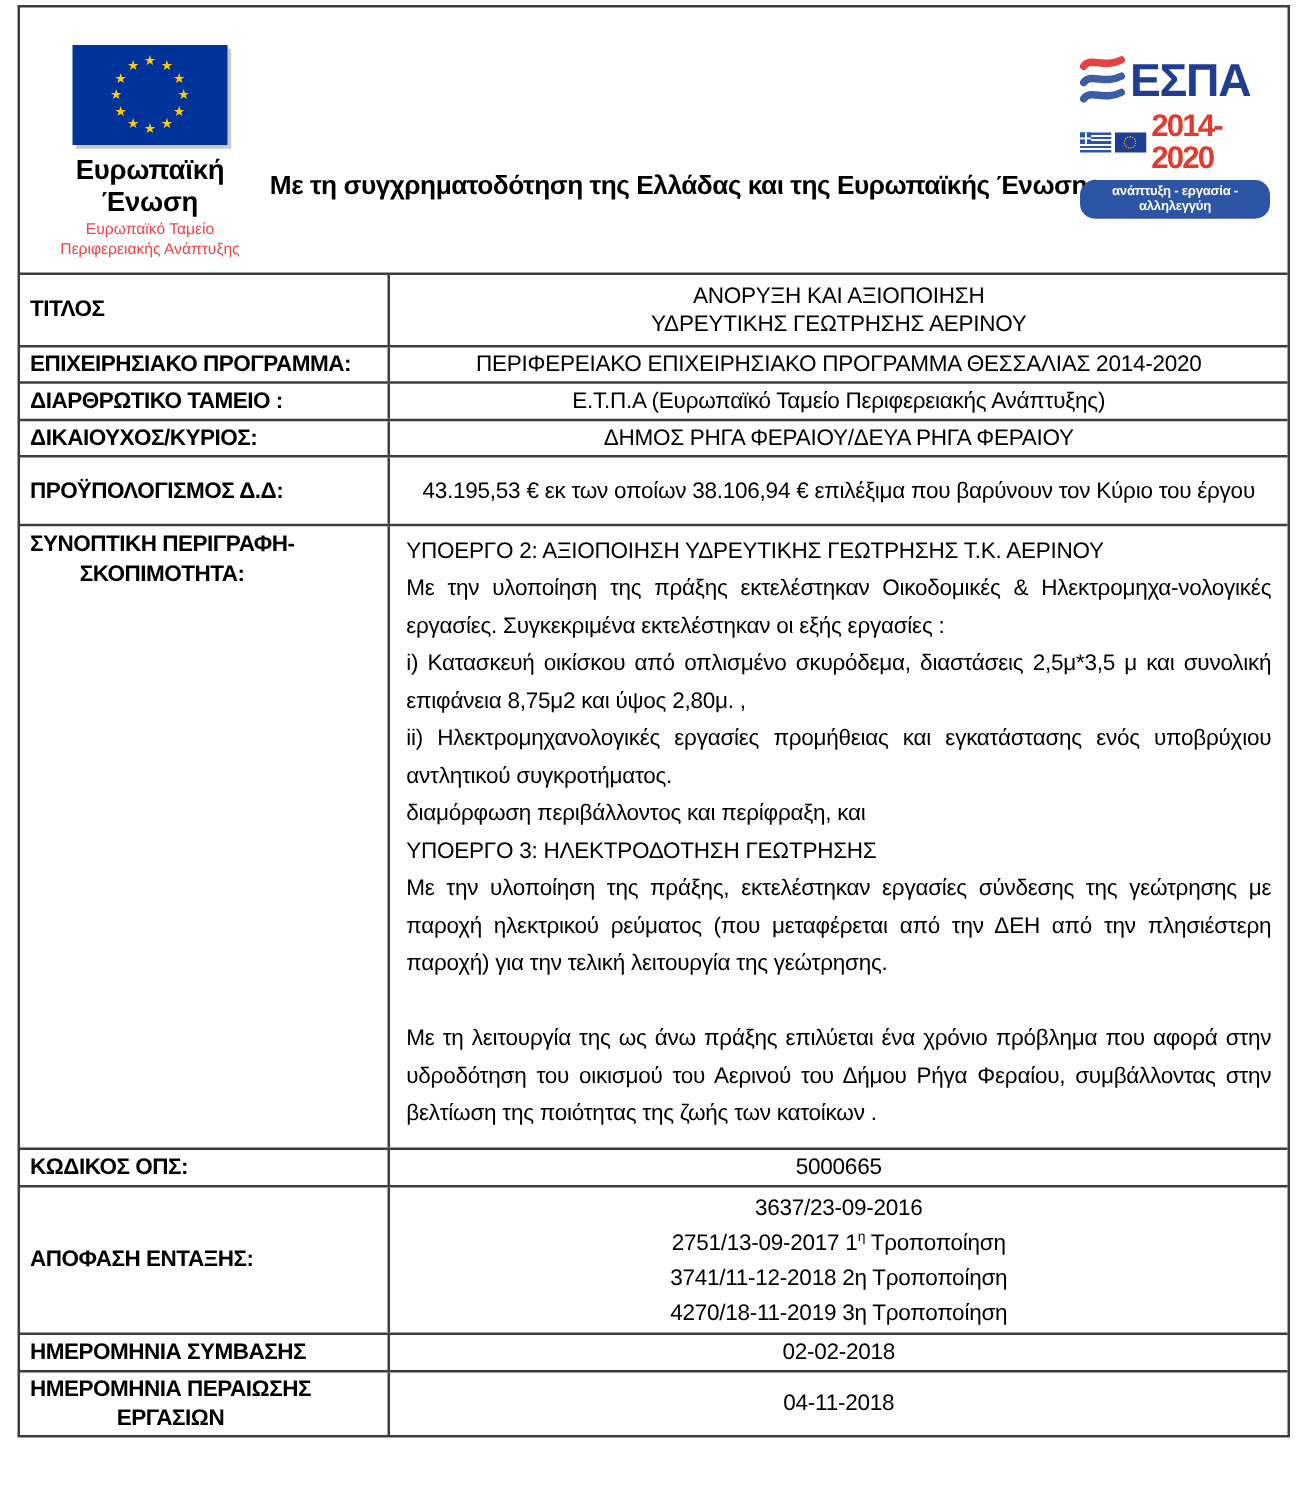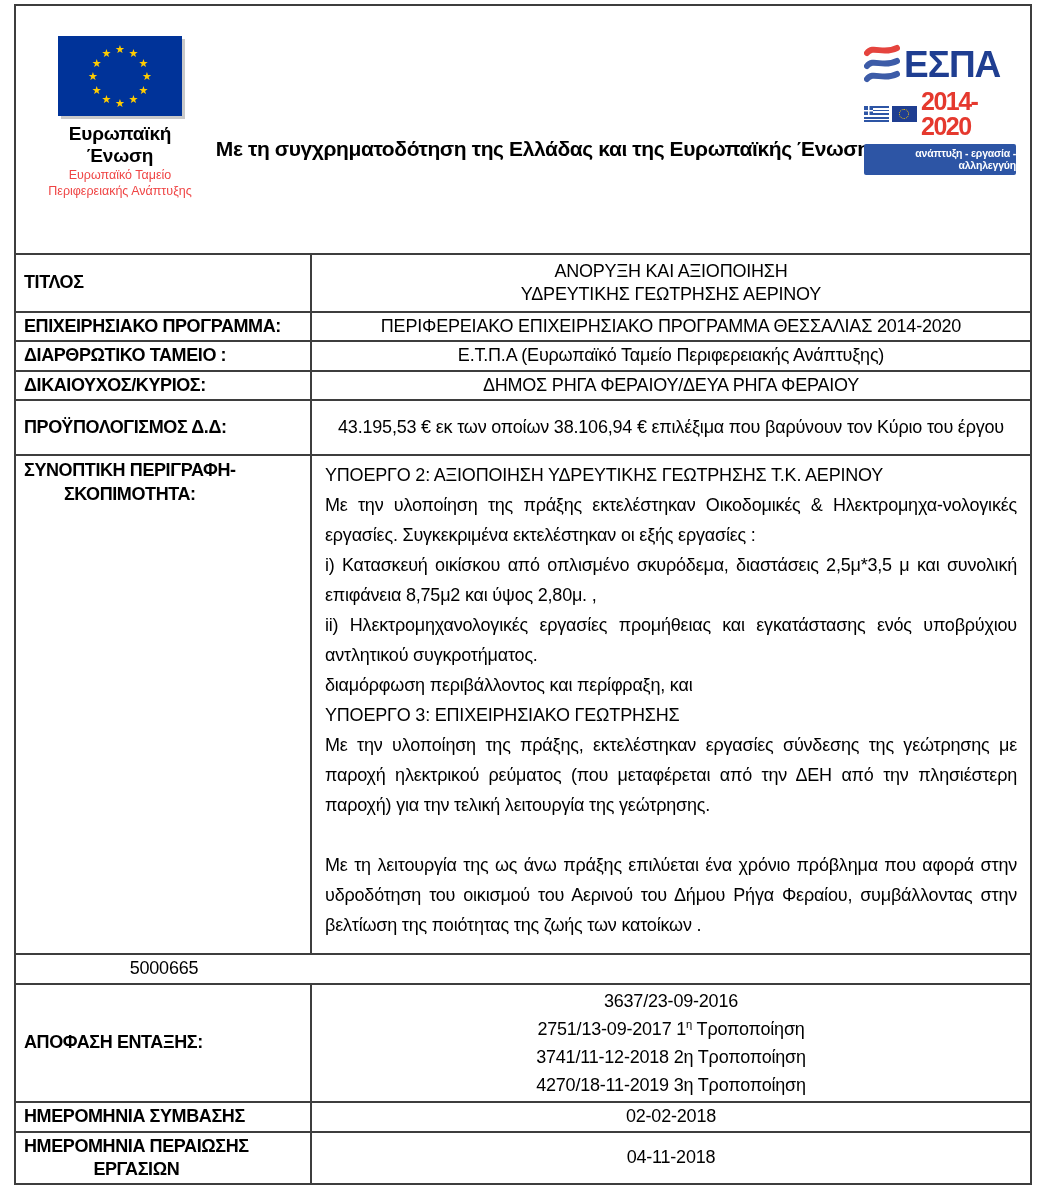--- a/index.html
+++ b/index.html
@@ -14,21 +14,21 @@
        border:2px solid var(--line);background:#fff;}
 
   
   .header{position:relative;height:212px;}
   .eu-logo{position:absolute;left:22px;top:30px;width:164px;text-align:center;}
   .eu-flag{position:relative;width:124px;height:80px;margin:0 auto;
            background:var(--eu-blue);box-shadow:3px 3px 0 #c9c9c9;}
   .star{position:absolute;width:12px;height:12px;color:var(--eu-star);
         font-size:11px;line-height:12px;text-align:center;}
   .eu-caption{margin-top:7px;}
-  .eu-title{font-size:19px;font-weight:bold;letter-spacing:-0.2px;}
+  .eu-title{font-size:22px;font-weight:bold;letter-spacing:-0.2px;}
   .eu-sub{font-size:12.5px;line-height:1.3;color:#ef4444;}
   .cofi{position:absolute;left:189px;top:131px;width:686px;text-align:center;
         font-size:21px;font-weight:bold;letter-spacing:-0.4px;}
   .espa{position:absolute;right:14px;top:38px;width:152px;}
   .espa-top{display:flex;align-items:center;}
   .waves{flex:0 0 auto;margin-right:4px;}
   .espa-name{font-size:37px;font-weight:bold;color:var(--espa-navy);
              letter-spacing:-1px;line-height:0.9;}
   .espa-mid{display:flex;align-items:center;margin-top:3px;}
   .gr-flag{position:relative;display:inline-block;width:25px;height:16px;flex:0 0 auto;
@@ -37,34 +37,34 @@
   .gr-flag::after{content:"";position:absolute;left:0;top:0;width:9px;height:9px;
            background:linear-gradient(#fff,#fff) 4px 0/1.5px 9px no-repeat,
                       linear-gradient(#fff,#fff) 0 4px/9px 1.5px no-repeat;}
   .eu-mini{position:relative;display:inline-block;width:25px;height:16px;flex:0 0 auto;
            background:var(--espa-navy);margin-left:3px;}
   .eu-mini::before{content:"";position:absolute;left:7px;top:3px;width:10px;height:10px;
            border:1px dotted var(--eu-star);border-radius:50%;box-sizing:border-box;}
   .espa-period{font-size:25px;font-weight:bold;color:var(--espa-red);
                letter-spacing:-1.5px;margin-left:4px;line-height:1;}
   .espa-tag{margin-top:5px;background:var(--espa-bar);color:#fff;font-size:10.5px;
-            font-weight:bold;text-align:right;padding:3px 0 4px;border-radius:2px;
+            font-weight:bold;text-align:center;padding:3px 0 4px;border-radius:12px;
             letter-spacing:-0.2px;}
 
   
   .trow{display:grid;grid-template-columns:296px 1fr;border-top:2px solid var(--line);}
   .tlabel{border-right:2px solid var(--line);padding:2px 6px 2px 8px;display:flex;
           align-items:center;font-weight:bold;font-size:18px;letter-spacing:-0.4px;
           line-height:1.3;}
   .tlabel.top{align-items:flex-start;padding-top:3px;}
   .tvalue{display:flex;align-items:center;justify-content:center;text-align:center;
           font-size:18px;letter-spacing:-0.2px;padding:2px 10px;line-height:1.3;}
   .tvalue.col{flex-direction:column;}
   .pre{white-space:pre-line;text-align:center;}
-  .row-title{min-height:56px;margin-top:35px;}
+  .row-title{min-height:56px;}
   .row-sm{min-height:26px;}
   .row-budget{min-height:53px;}
   .row-desc{min-height:478px;}
   .row-ops{min-height:28px;}
   .row-decision{min-height:112px;}
   .row-contract{min-height:25px;}
   .row-completion{min-height:50px;}
   .tvalue.desc{display:block;text-align:justify;padding:4px 13px 13px;line-height:30px;}
   .desc-p{min-height:30px;}
   .dec-line{line-height:28px;}
@@ -149,28 +149,29 @@
 
       <div class="trow row-desc">
         <div class="tlabel top pre">ΣΥΝΟΠΤΙΚΗ  ΠΕΡΙΓΡΑΦΗ-
 ΣΚΟΠΙΜΟΤΗΤΑ:</div>
         <div class="tvalue desc">
           <div class="desc-p">ΥΠΟΕΡΓΟ 2: ΑΞΙΟΠΟΙΗΣΗ ΥΔΡΕΥΤΙΚΗΣ ΓΕΩΤΡΗΣΗΣ Τ.Κ. ΑΕΡΙΝΟΥ</div>
           <div class="desc-p">Με την υλοποίηση της πράξης εκτελέστηκαν Οικοδομικές &amp; Ηλεκτρομηχα-νολογικές εργασίες. Συγκεκριμένα εκτελέστηκαν οι εξής εργασίες :</div>
           <div class="desc-p">i) Κατασκευή οικίσκου από οπλισμένο σκυρόδεμα, διαστάσεις 2,5μ*3,5 μ και συνολική επιφάνεια 8,75μ2 και ύψος 2,80μ. ,</div>
           <div class="desc-p">ii) Ηλεκτρομηχανολογικές εργασίες προμήθειας και εγκατάστασης ενός υποβρύχιου αντλητικού συγκροτήματος.</div>
           <div class="desc-p">διαμόρφωση περιβάλλοντος και περίφραξη, και</div>
-          <div class="desc-p">ΥΠΟΕΡΓΟ 3: ΕΠΙΧΕΙΡΗΣΙΑΚΟ ΓΕΩΤΡΗΣΗΣ</div>
+          <div class="desc-p">ΥΠΟΕΡΓΟ 3: ΗΛΕΚΤΡΟΔΟΤΗΣΗ ΓΕΩΤΡΗΣΗΣ</div>
           <div class="desc-p">Με την υλοποίηση της πράξης, εκτελέστηκαν εργασίες σύνδεσης της γεώτρησης με παροχή ηλεκτρικού ρεύματος (που μεταφέρεται από την ΔΕΗ από την πλησιέστερη παροχή) για την τελική λειτουργία της γεώτρησης.</div>
           <div class="desc-p"></div>
           <div class="desc-p">Με τη λειτουργία της ως άνω πράξης επιλύεται ένα χρόνιο πρόβλημα που αφορά στην υδροδότηση του οικισμού του Αερινού του Δήμου Ρήγα Φεραίου, συμβάλλοντας στην βελτίωση της ποιότητας της ζωής των κατοίκων .</div>
         </div>
       </div>
 
       <div class="trow row-ops">
+        <div class="tlabel">ΚΩΔΙΚΟΣ ΟΠΣ:</div>
         <div class="tvalue">5000665</div>
       </div>
 
       <div class="trow row-decision">
         <div class="tlabel">ΑΠΟΦΑΣΗ ΕΝΤΑΞΗΣ:</div>
         <div class="tvalue col">
           <div class="dec-line"><span>3637/23-09-2016</span><sup></sup><span></span></div>
           <div class="dec-line"><span>2751/13-09-2017  1</span><sup>η</sup><span> Τροποποίηση</span></div>
           <div class="dec-line"><span>3741/11-12-2018  2η Τροποποίηση</span><sup></sup><span></span></div>
           <div class="dec-line"><span>4270/18-11-2019  3η Τροποποίηση</span><sup></sup><span></span></div>

